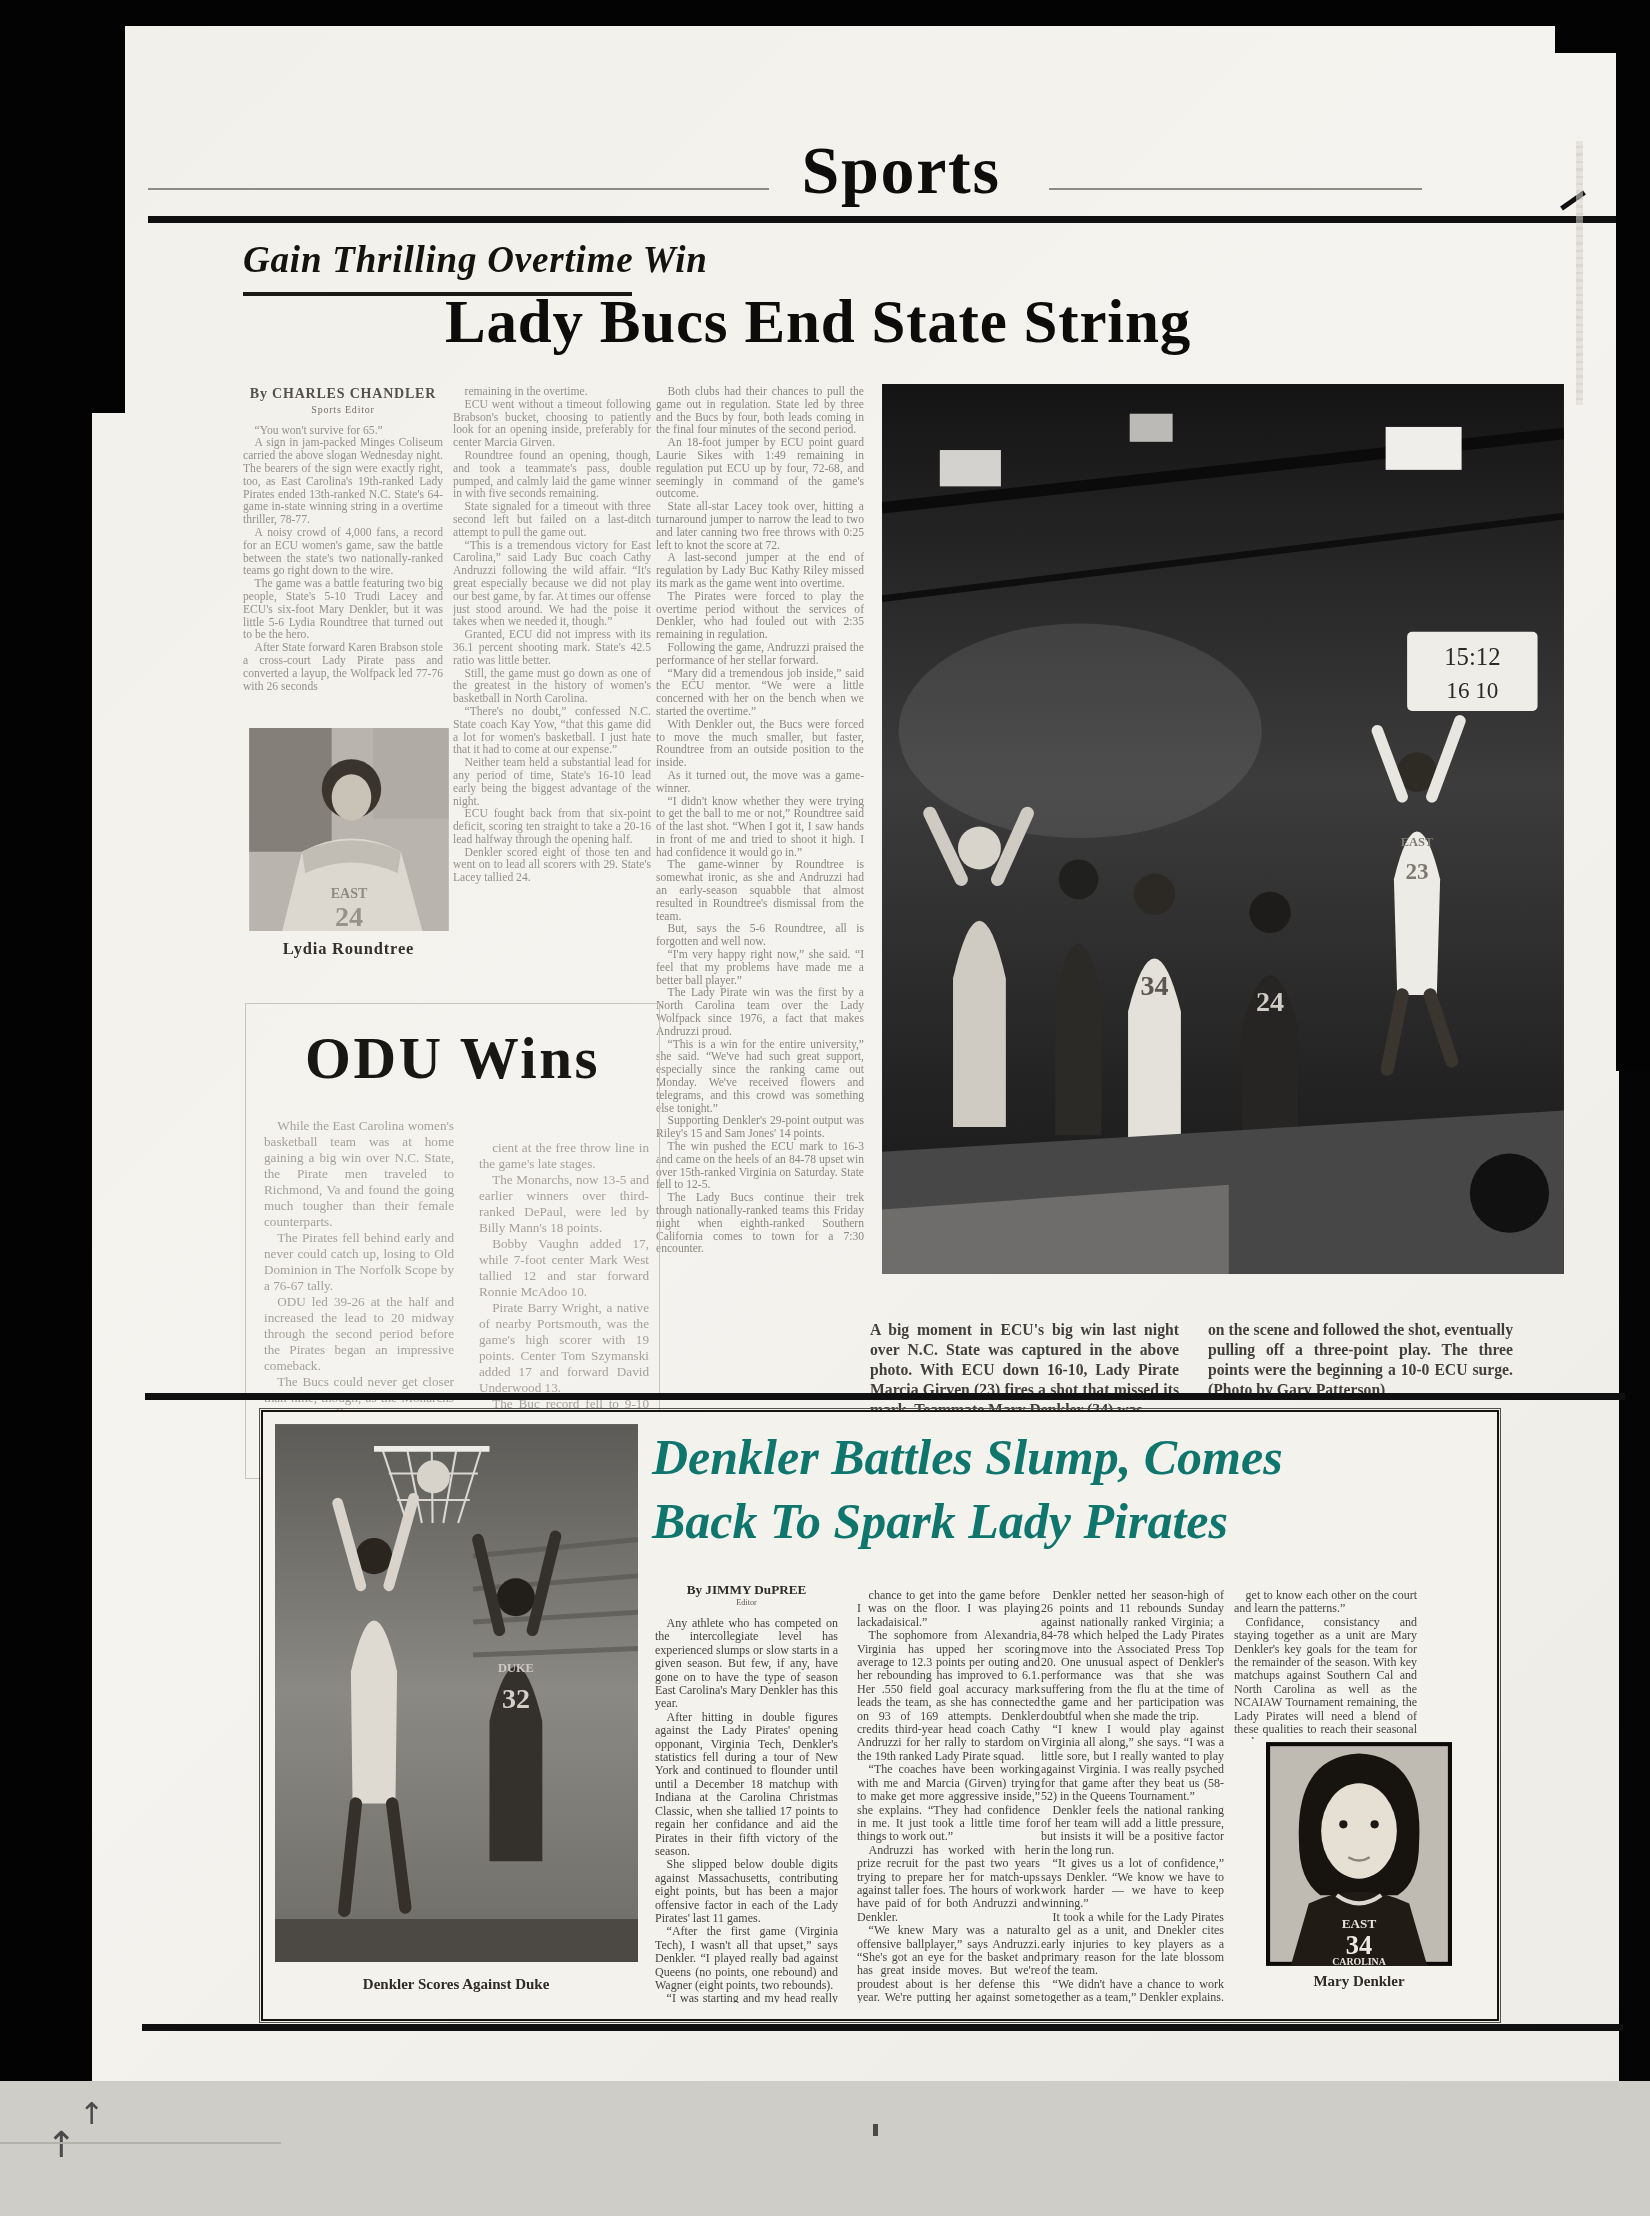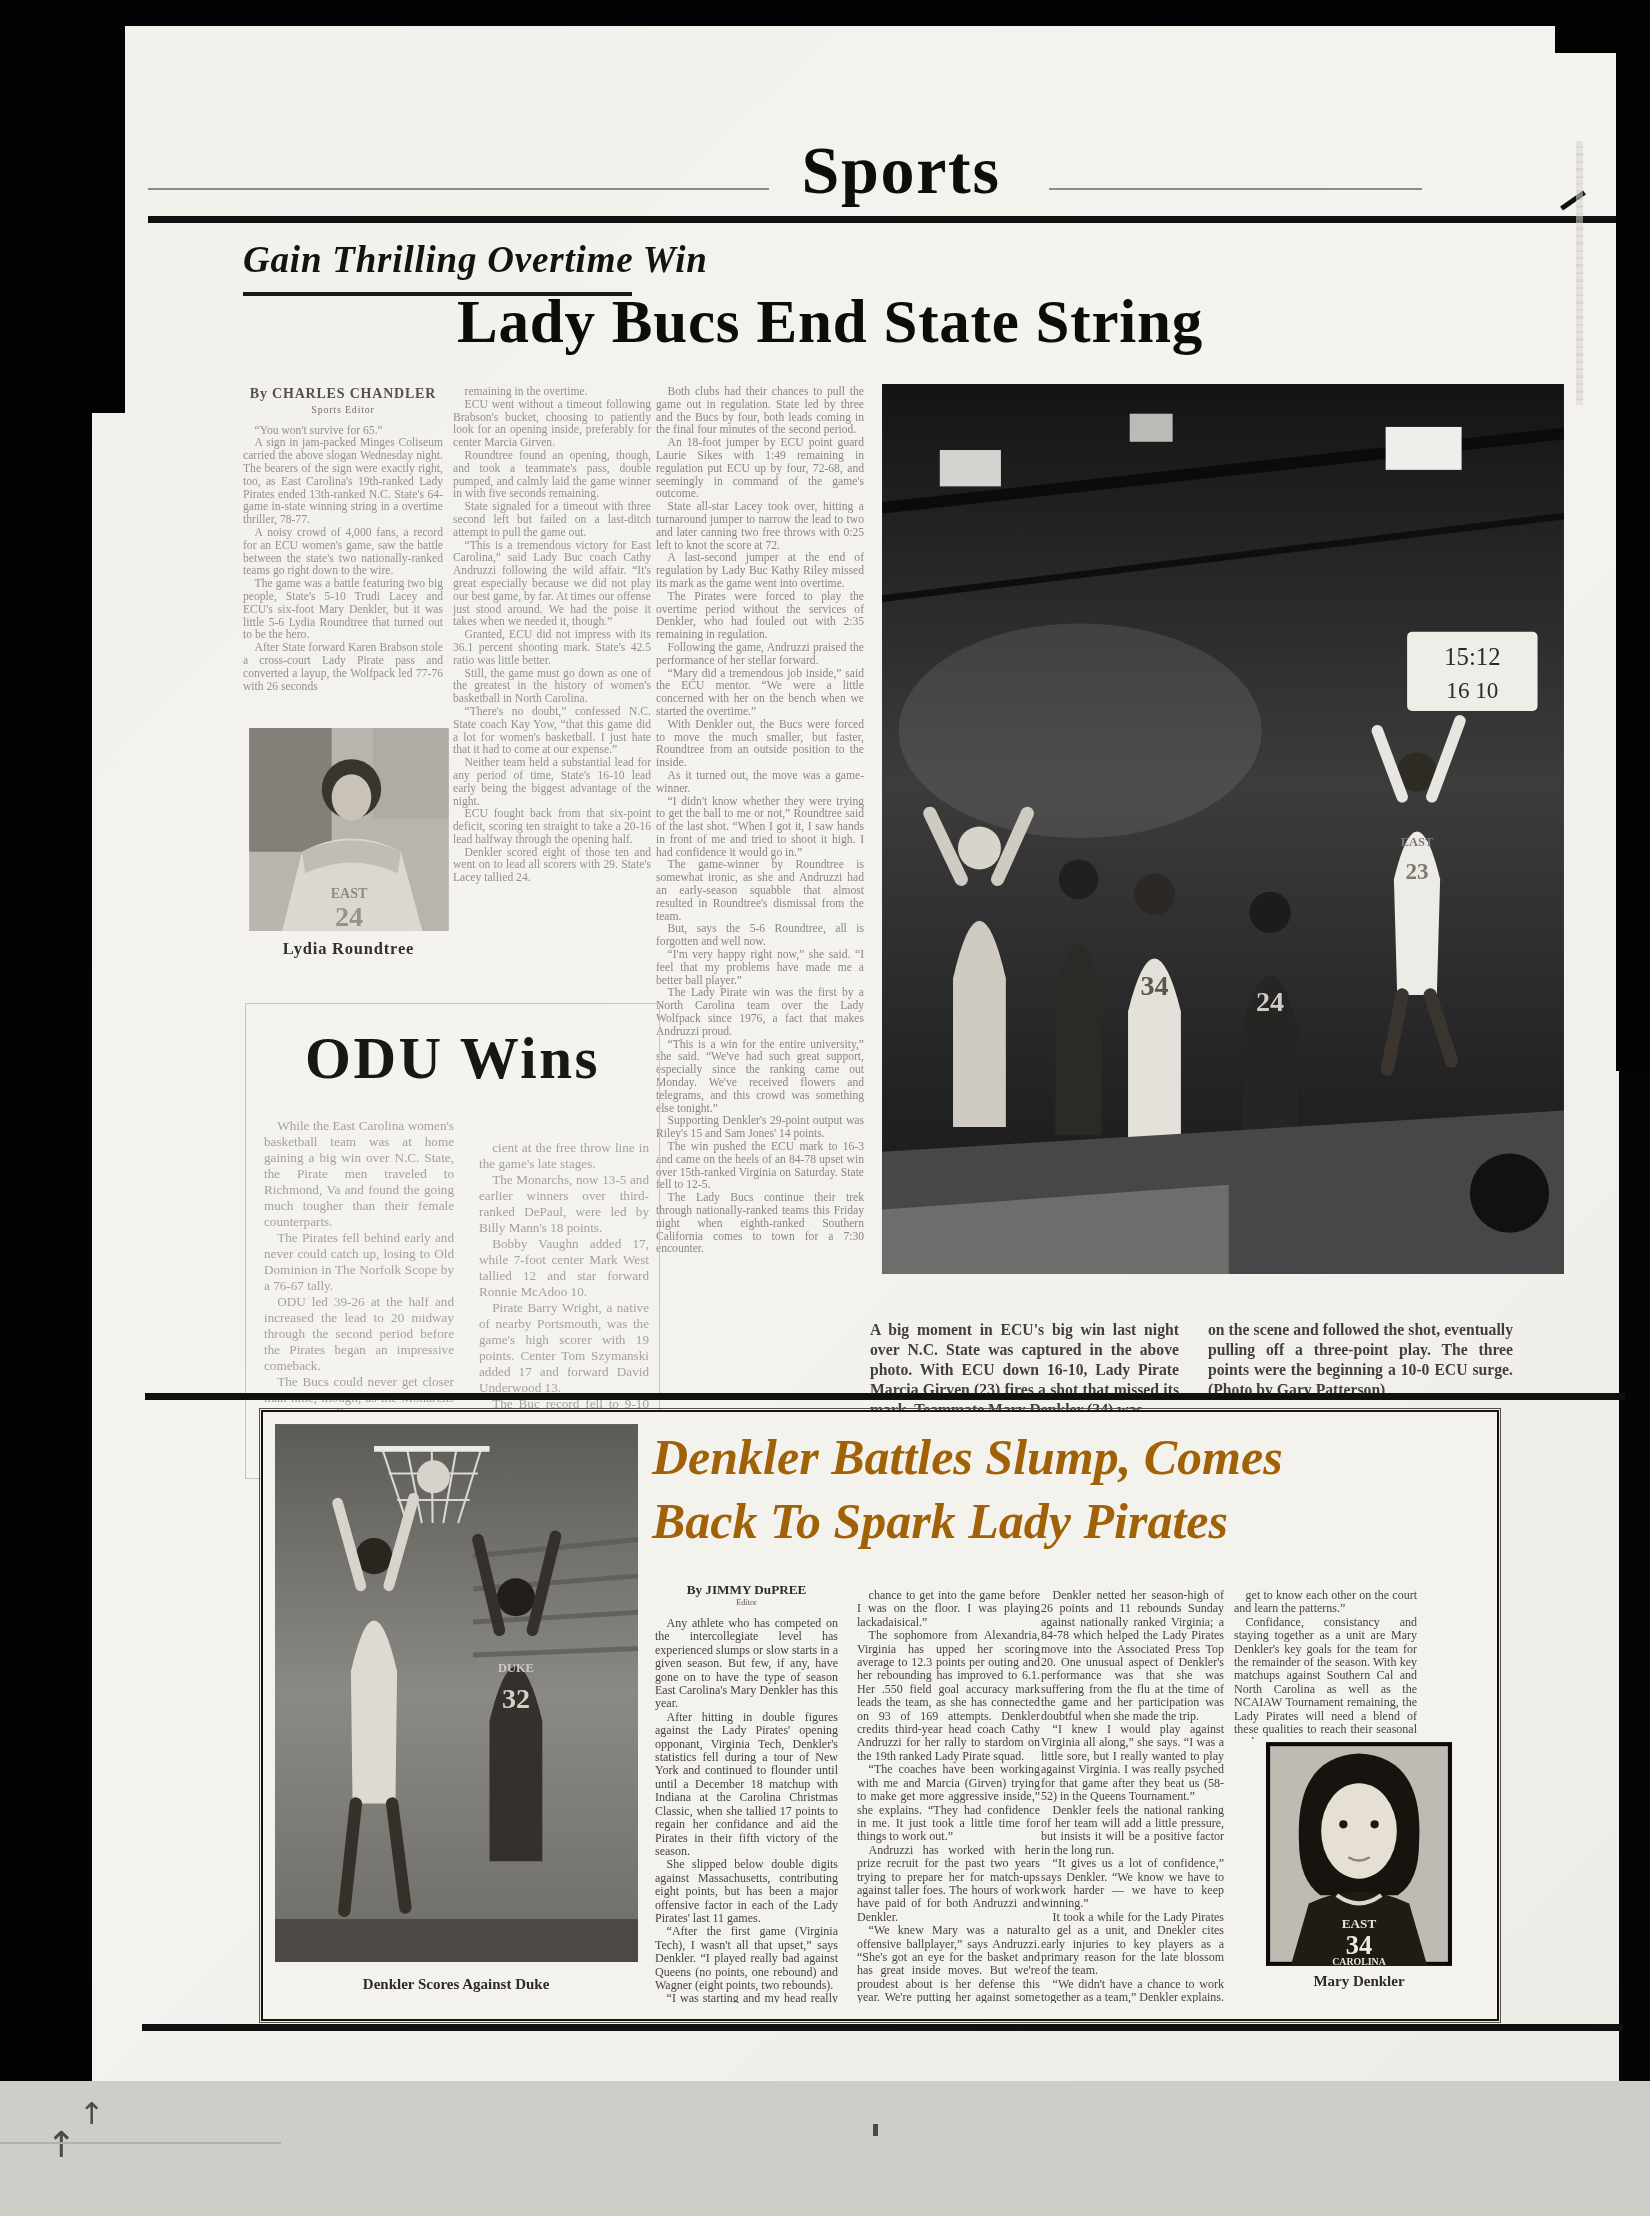--- a/index.html
+++ b/index.html
@@ -25,21 +25,21 @@
   .coltext p{margin:0;text-indent:11.6px;}
   .coltext.darker{color:#8b877f;}
   .odu-head{font-size:59px;font-weight:bold;color:#191714;text-align:center;letter-spacing:2.5px;}
   .odu-col{font-size:13.2px;line-height:16px;text-align:justify;color:#a5a19a;overflow:hidden;}
   .odu-col p{margin:0;text-indent:13.2px;}
   .photo-caption{font-weight:bold;font-size:16.5px;color:#34312c;text-align:center;letter-spacing:0.8px;}
   .tp-title{font-size:25.6px;font-style:italic;font-weight:bold;color:#23211d;text-align:center;}
   .tp-col{font-size:15.7px;line-height:20px;font-weight:bold;text-align:justify;color:#433f3a;overflow:hidden;}
   .tp-col p{margin:0;}
   .denkler-box{border:2.5px solid #161411;outline:0.8px solid #56524b;outline-offset:1.7px;background:#f4f2ed;}
-  .denkler-headline{font-size:50px;font-weight:bold;font-style:italic;color:#a16207;line-height:64px;white-space:nowrap;}
+  .denkler-headline{font-size:50px;font-weight:bold;font-style:italic;color:#0f766e;line-height:64px;white-space:nowrap;}
   .dk-col{font-size:12px;line-height:13.4px;text-align:justify;color:#46433d;overflow:hidden;}
   .dk-col p{margin:0;text-indent:11.6px;}
   .dk-byline{font-weight:bold;font-size:13.2px;color:#2f2d29;text-align:center;}
   .dk-byline-role{font-size:8.3px;color:#5b574f;text-align:center;}
   .small-caption{font-weight:bold;font-size:15px;color:#2e2b27;text-align:center;}
   .black-block{background:#030303;}
   .scanbed{background:#cfcdc8;}
   .arrow{font-family:"DejaVu Sans",sans-serif;color:#4a4a4a;font-size:36px;}
   .margin-marks{background:repeating-linear-gradient(#d9d6d0 0 5px,#c4c1ba 5px 7.4px);opacity:.55;}
   svg text{font-family:"Liberation Serif","DejaVu Serif",serif;}
@@ -52,21 +52,21 @@
   <div class="page">
 
     <div class="abs rule-thin" style="left:56px;top:163px;width:621px;"></div>
     <div class="abs rule-thin" style="left:957px;top:163px;width:373px;"></div>
     <div class="abs sports-title" style="left:578px;top:106px;width:462px;">Sports</div>
     <div class="abs rule-thick" style="left:56px;top:191px;width:1479px;"></div>
     <div class="abs rule-slash" style="left:1467px;top:173px;"></div>
 
     <div class="abs kicker" style="left:151px;top:213px;">Gain Thrilling Overtime Win</div>
     <div class="abs kicker-underline" style="left:151px;top:267px;width:389px;"></div>
-    <div class="abs main-headline" style="left:140px;top:262px;width:1196px;">Lady Bucs End State String</div>
+    <div class="abs main-headline" style="left:128px;top:262px;width:1196px;">Lady Bucs End State String</div>
 
     <div class="abs" style="left:151px;top:361px;width:200px;">
       <div class="byline">By CHARLES CHANDLER</div>
       <div class="byline-role">Sports Editor</div>
       <div class="coltext" style="height:314px;margin-top:10px;">
           <p>“You won't survive for 65.”</p>
           <p>A sign in jam-packed Minges Coliseum carried the above slogan Wednesday night. The bearers of the sign were exactly right, too, as East Carolina's 19th-ranked Lady Pirates ended 13th-ranked N.C. State's 64-game in-state winning string in a overtime thriller, 78-77.</p>
           <p>A noisy crowd of 4,000 fans, a record for an ECU women's game, saw the battle between the state's two nationally-ranked teams go right down to the wire.</p>
           <p>The game was a battle featuring two big people, State's 5-10 Trudi Lacey and ECU's six-foot Mary Denkler, but it was little 5-6 Lydia Roundtree that turned out to be the hero.</p>
           <p>After State forward Karen Brabson stole a cross-court Lady Pirate pass and converted a layup, the Wolfpack led 77-76 with 26 seconds</p>

